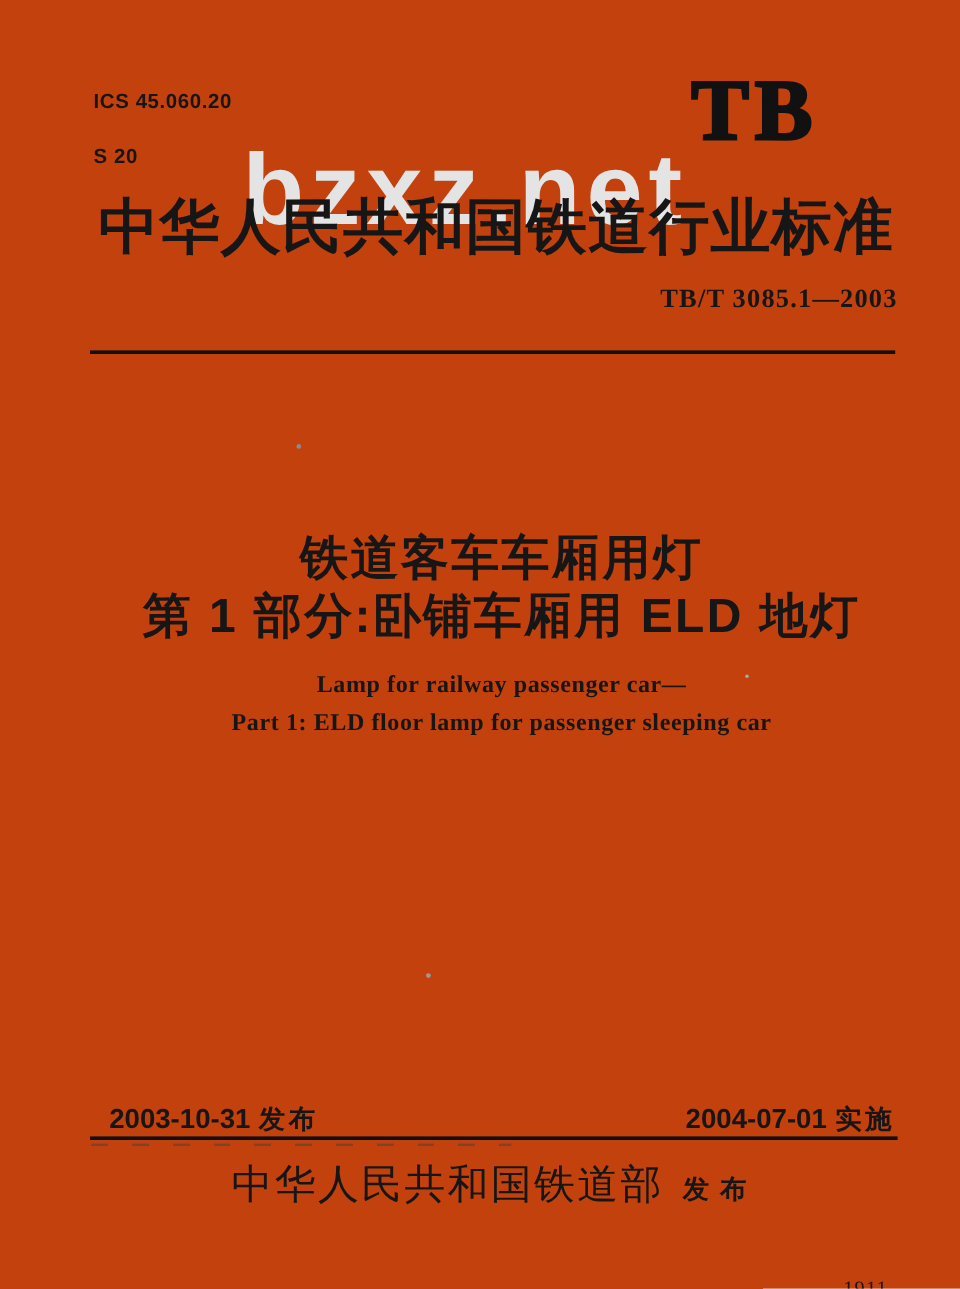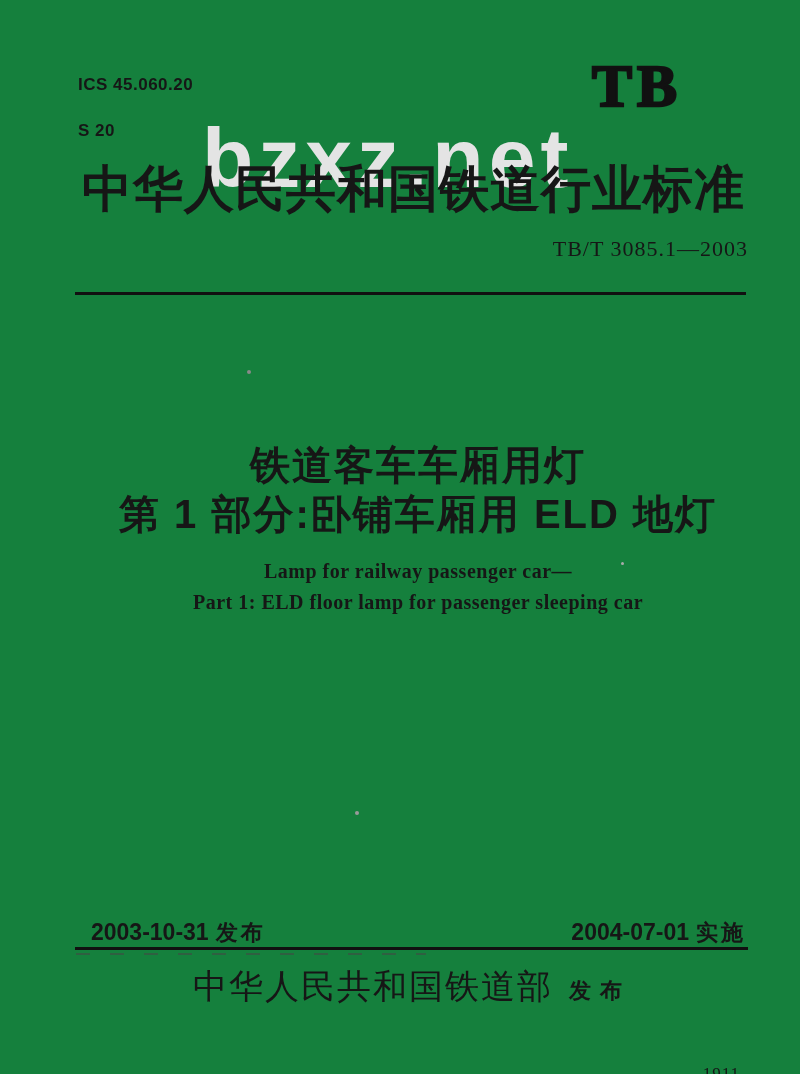--- a/index.html
+++ b/index.html
@@ -1,35 +1,35 @@
 <!DOCTYPE html>
 <html><head>
 <meta charset="utf-8">
 <style>
   html,body{margin:0;padding:0;background:#fff;}
   .page{
     position:relative;
     width:800px;height:1074px;
-    background:#15803d;
+    background:#c2410c;
     overflow:hidden;
     font-family:"Liberation Sans",sans-serif;
     color:#161616;
   }
   .abs{position:absolute;}
   
   .ics{
     left:78px;top:50px;
     font-weight:bold;font-size:17px;line-height:23px;
     letter-spacing:0.5px;white-space:pre-line;
   }
   
   .logo{
     right:118px;top:56px;
     font-family:"Liberation Serif","DejaVu Serif",serif;
-    font-weight:bold;font-size:60px;line-height:1;
+    font-weight:bold;font-size:72px;line-height:1;
     letter-spacing:5px;
     -webkit-text-stroke:2.5px #111;
     color:#111;
   }
   
   .watermark{
     left:202px;top:116px;
     font-weight:bold;font-size:84px;line-height:1;
     letter-spacing:5px;
     color:#e4e4e4;
@@ -38,21 +38,21 @@
   }
   .header-title{
     left:82px;top:162px;
     font-weight:bold;font-size:50px;line-height:1.1;
     letter-spacing:1px;white-space:nowrap;
     z-index:1;
   }
   .std-number{
     right:52px;top:236px;
     font-family:"Liberation Serif","DejaVu Serif",serif;
-    font-weight:normal;font-size:22px;letter-spacing:1px;
+    font-weight:bold;font-size:22px;letter-spacing:1px;
     z-index:1;
   }
   .rule-top{
     left:75px;right:54px;top:292px;height:3px;
     background:#111;
   }
   .title-block{
     left:0;right:0;top:441px;
     text-align:center;
     transform:translateX(18px);

